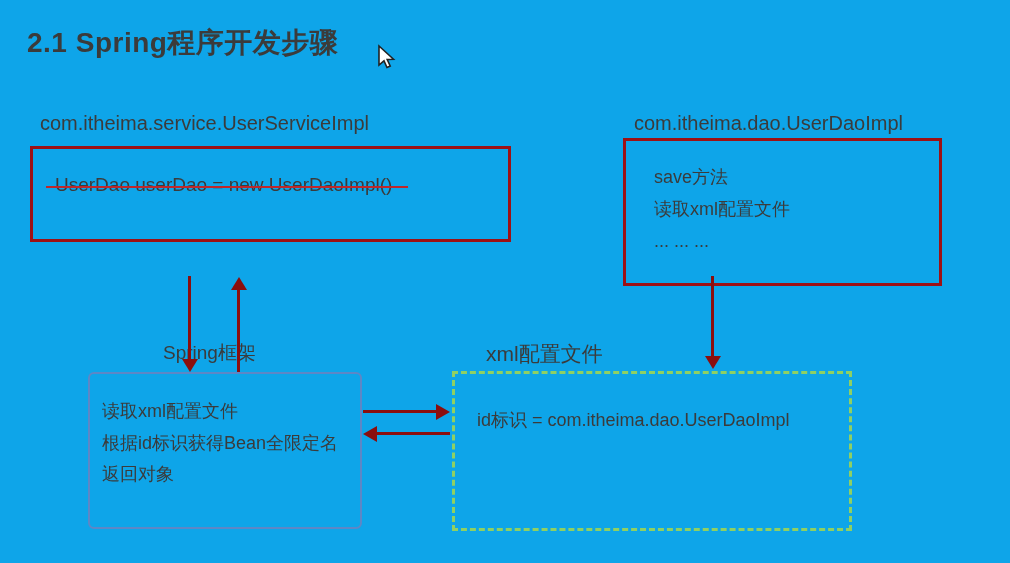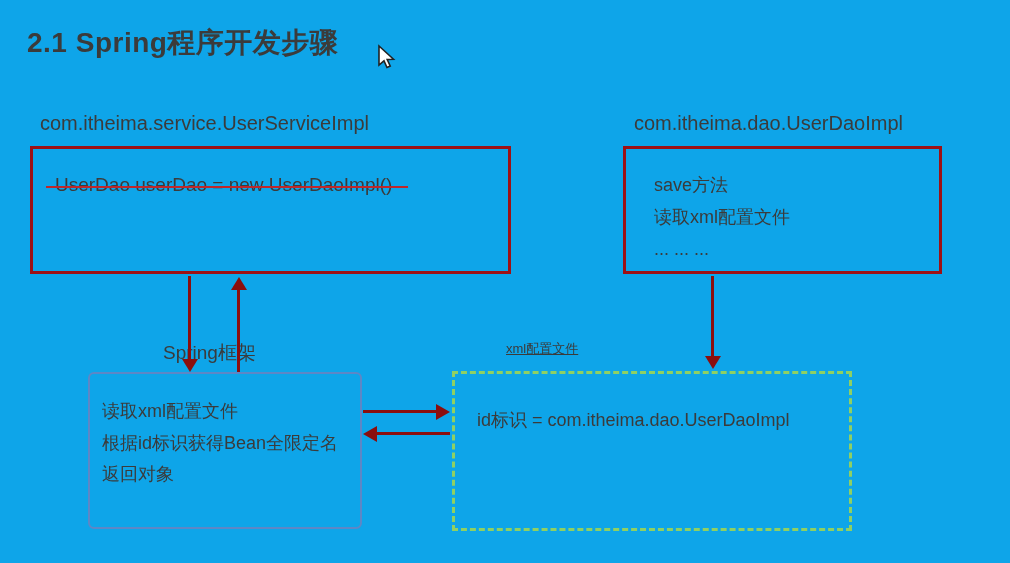--- a/index.html
+++ b/index.html
@@ -13,26 +13,26 @@
   }
   .title{
     position:absolute;left:27px;top:24px;
     font-size:28px;font-weight:bold;color:var(--text);
     letter-spacing:.5px;
   }
   .label{position:absolute;font-size:20px;color:var(--text);}
   .label-service{left:40px;top:112px;}
   .label-dao{left:634px;top:112px;}
   .label-spring{left:163px;top:340px;font-size:19px;}
-  .label-xml{left:506px;top:340px;font-size:13px;text-decoration:underline;}
+  .label-xml{left:486px;top:340px;font-size:21px;}
 
   .box{position:absolute;box-sizing:border-box;background:transparent;}
   .box-red{border:3px solid var(--red);}
-  .box-service{left:30px;top:146px;width:481px;height:128px;}
-  .box-dao{left:623px;top:146px;width:319px;height:128px;}
+  .box-service{left:30px;top:146px;width:481px;height:96px;}
+  .box-dao{left:623px;top:138px;width:319px;height:148px;}
   .box-blue{left:88px;top:372px;width:274px;height:157px;border:2px solid var(--blue);border-radius:6px;}
   .box-green{left:452px;top:371px;width:400px;height:160px;border:3px dashed var(--green);}
 
   .code-line{position:absolute;left:22px;font-size:19px;white-space:nowrap;color:var(--text);}
   .code-old{top:25px;}
   .code-new{top:74px;}
   .strike{position:relative;display:inline-block;}
   .strike::after{
     content:"";position:absolute;left:-9px;right:-16px;top:54%;
     height:2.5px;background:var(--strike);

